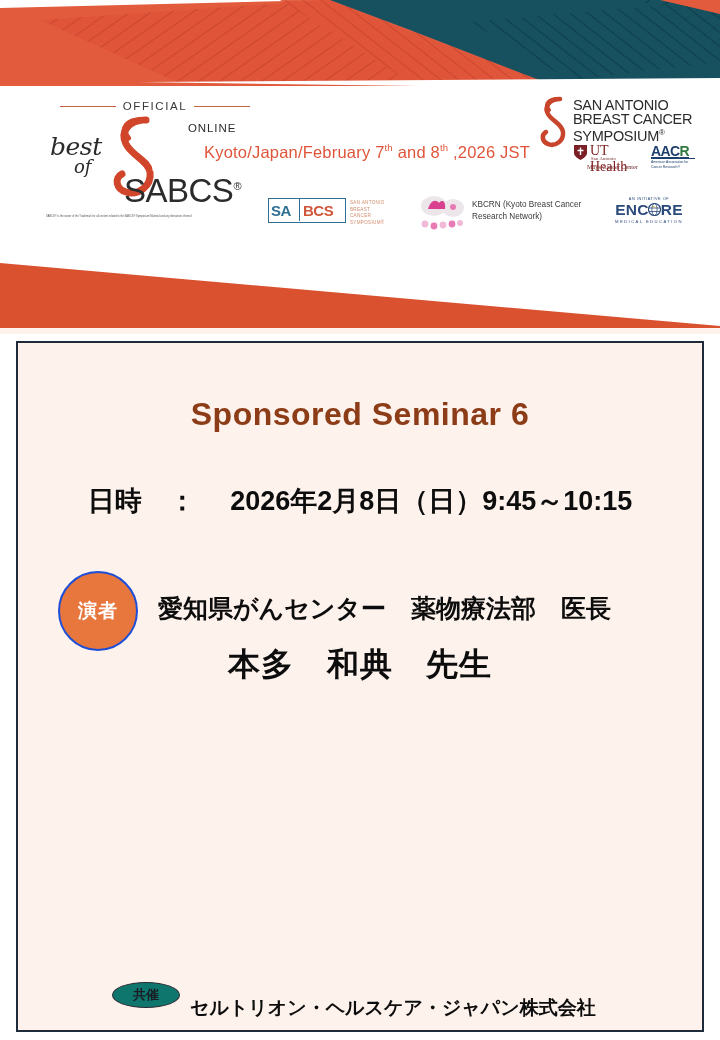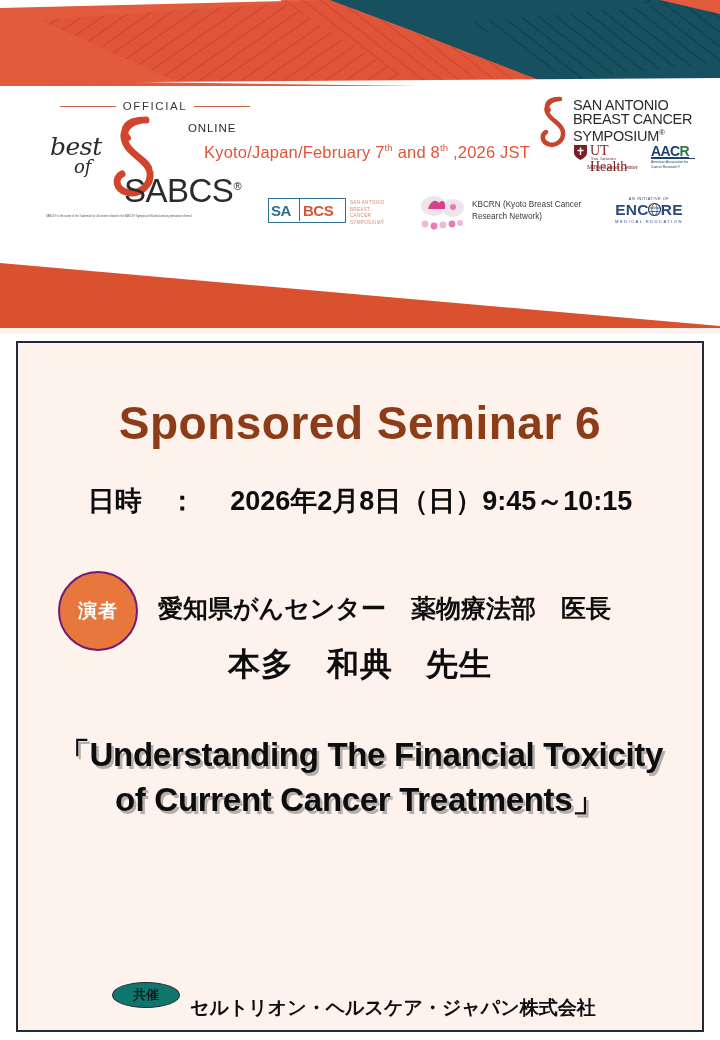--- a/index.html
+++ b/index.html
@@ -337,21 +337,21 @@
     box-sizing: border-box;
     border: 2px solid #1f2b3a;
     background: #fdf2ec;
   }
 
   .seminar-title {
     position: absolute;
     left: 0; top: 53px;
     width: 100%;
     text-align: center;
-    font-size: 46px;
+    font-size: 32px;
     font-weight: bold;
     color: #8d3c18;
     letter-spacing: 0.5px;
   }
 
   .datetime {
     position: absolute;
     left: 0; top: 140px;
     width: 100%;
     text-align: center;
@@ -367,21 +367,21 @@
     width: 100%;
     height: 84px;
   }
   .speaker-badge {
     position: absolute;
     left: 40px; top: 0px;
     width: 80px;
     height: 80px;
     border-radius: 50%;
     background: #e8773e;
-    border: 2px solid #701a75;
+    border: 2px solid #1d4ed8;
     box-sizing: border-box;
     display: flex;
     align-items: center;
     justify-content: center;
     color: #ffffff;
     font-size: 19px;
     font-weight: bold;
     letter-spacing: 1px;
   }
   .affiliation {
@@ -588,20 +588,19 @@
 
   <div class="datetime">日時　：　 2026年2月8日（日）9:45～10:15</div>
 
   <div class="speaker-row">
     <div class="speaker-badge">演者</div>
     <div class="affiliation">愛知県がんセンター　薬物療法部　医長</div>
   </div>
 
   <div class="speaker-name">本多　和典　先生</div>
 
-  <div class="lecture-title">「Understanding The Financial Toxicity of Current Cancer Treatments」</div>
 
   <div class="sponsor-row">
     <div class="sponsor-badge">共催</div>
     <div class="sponsor-text"><br><span>セルトリオン・ヘルスケア・ジャパン株式会社</span></div>
   </div>
 
 </div>
 
 </body></html>

